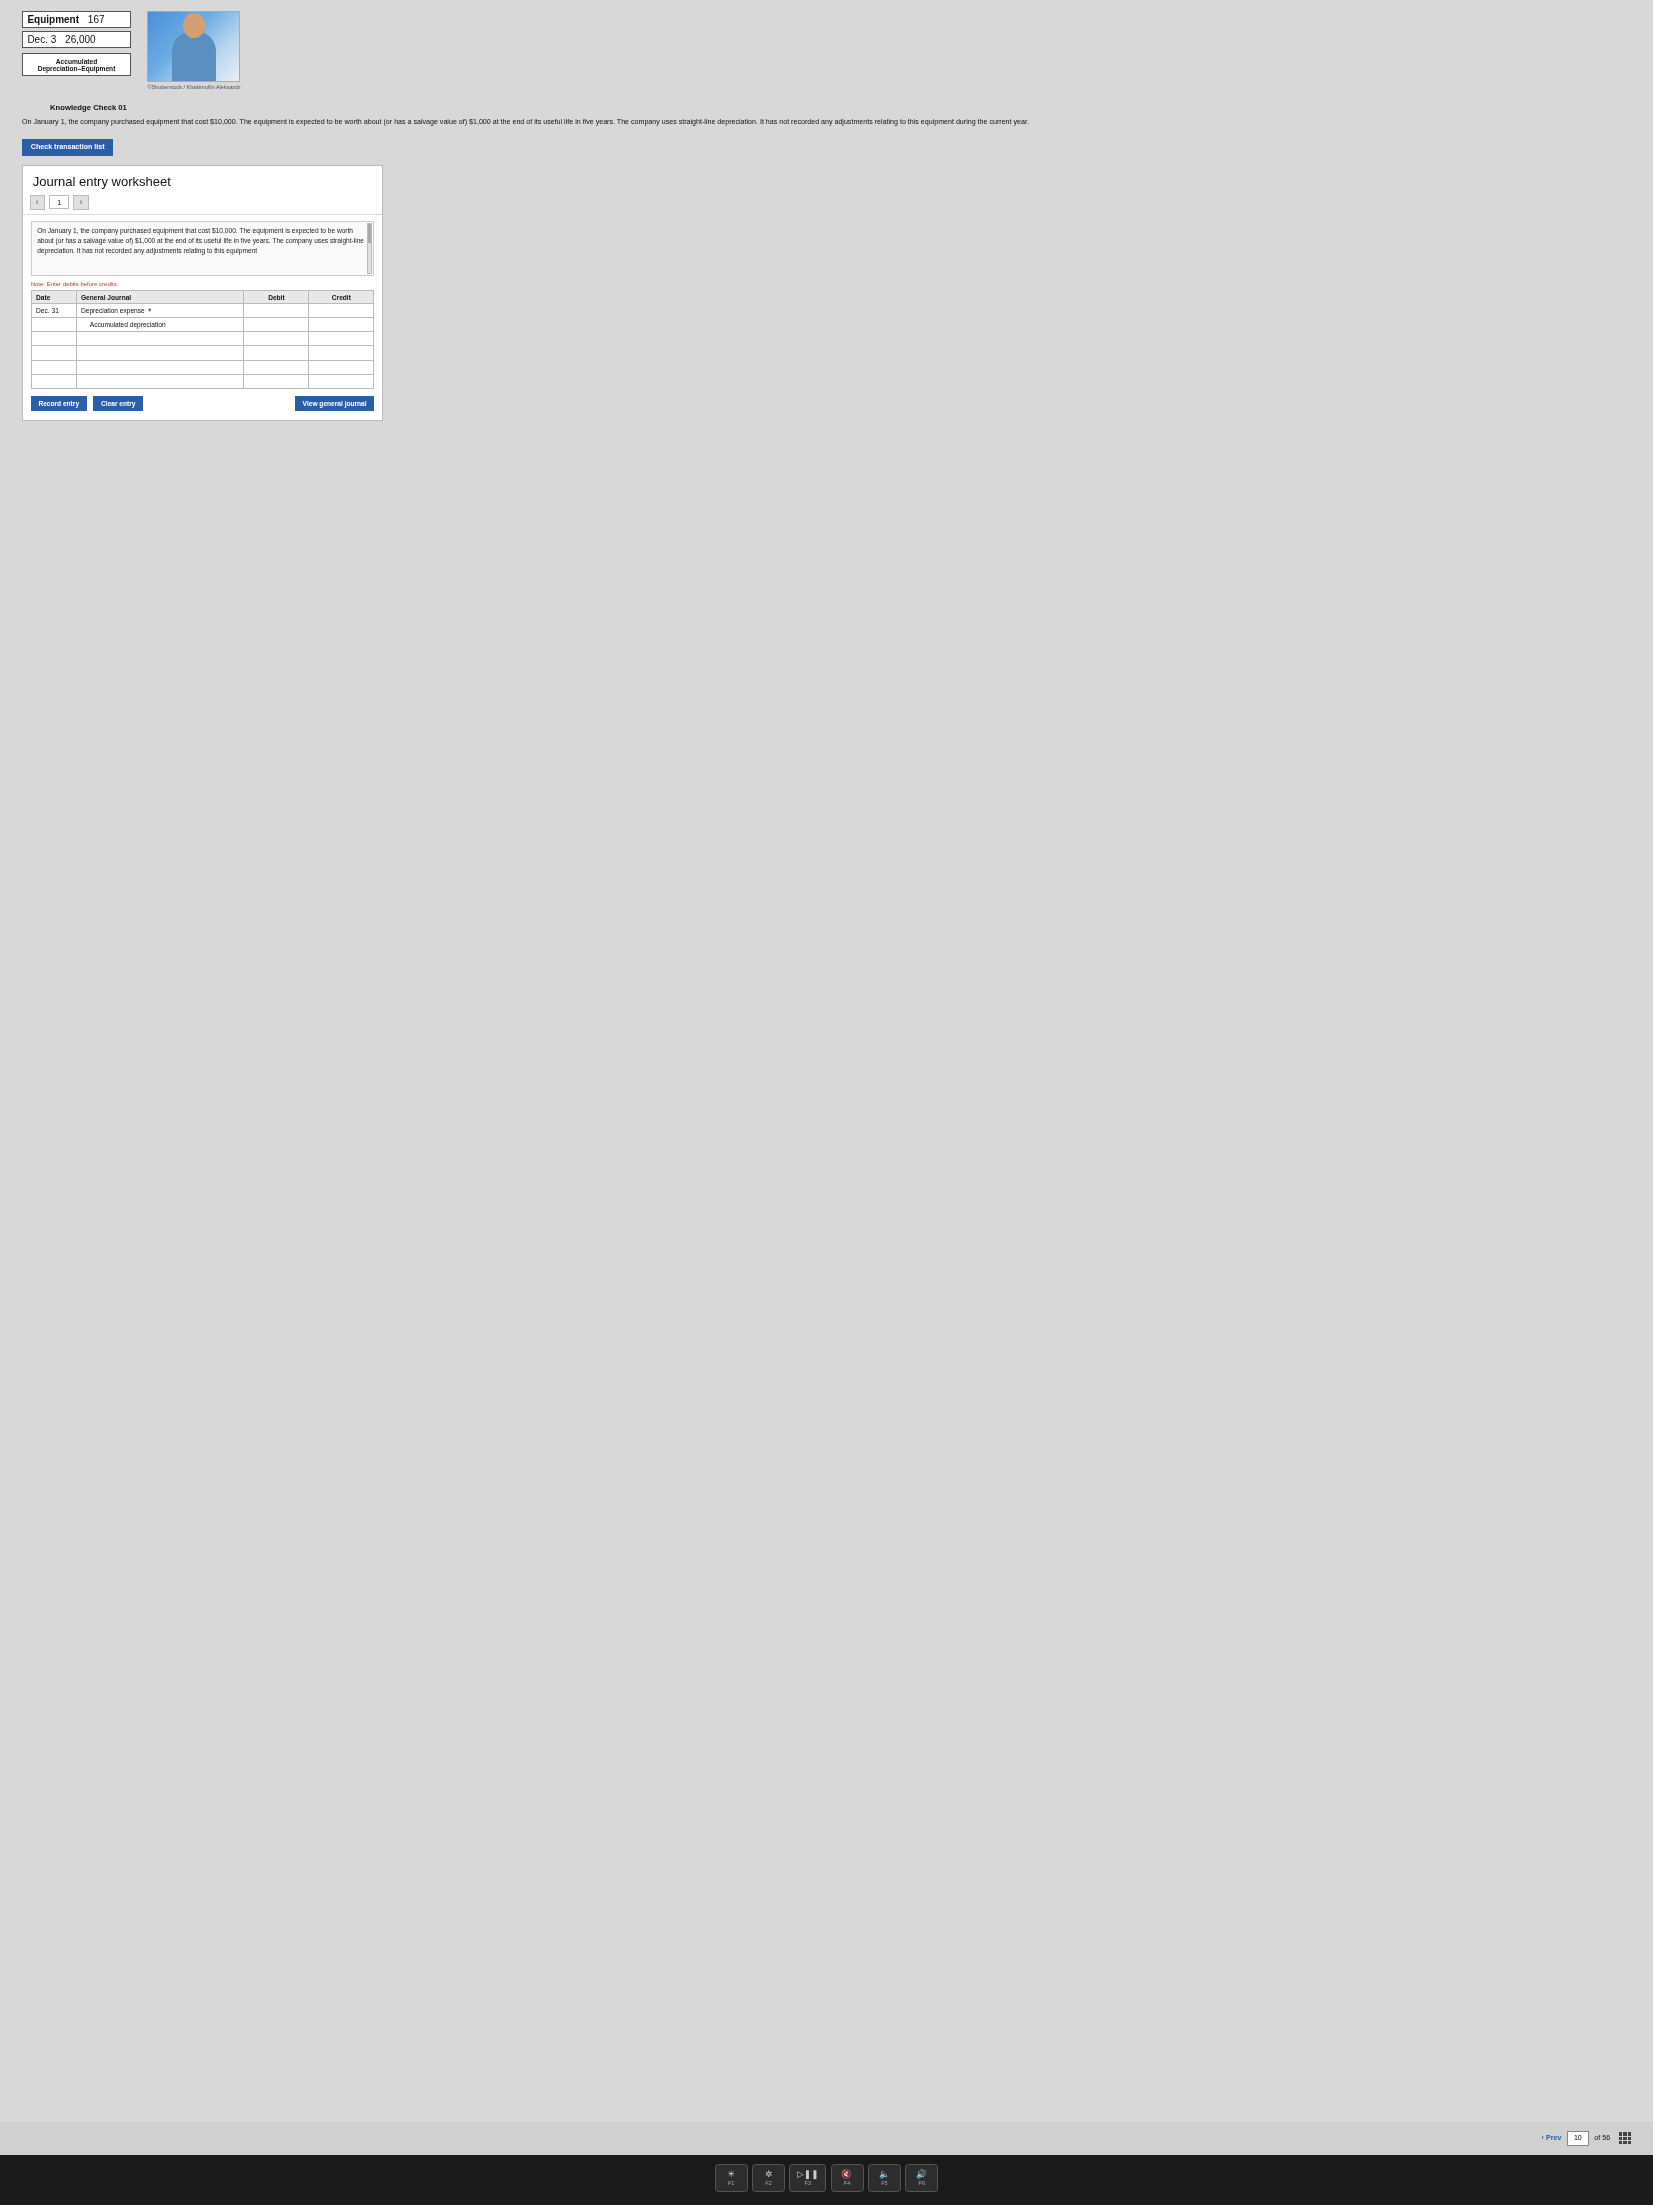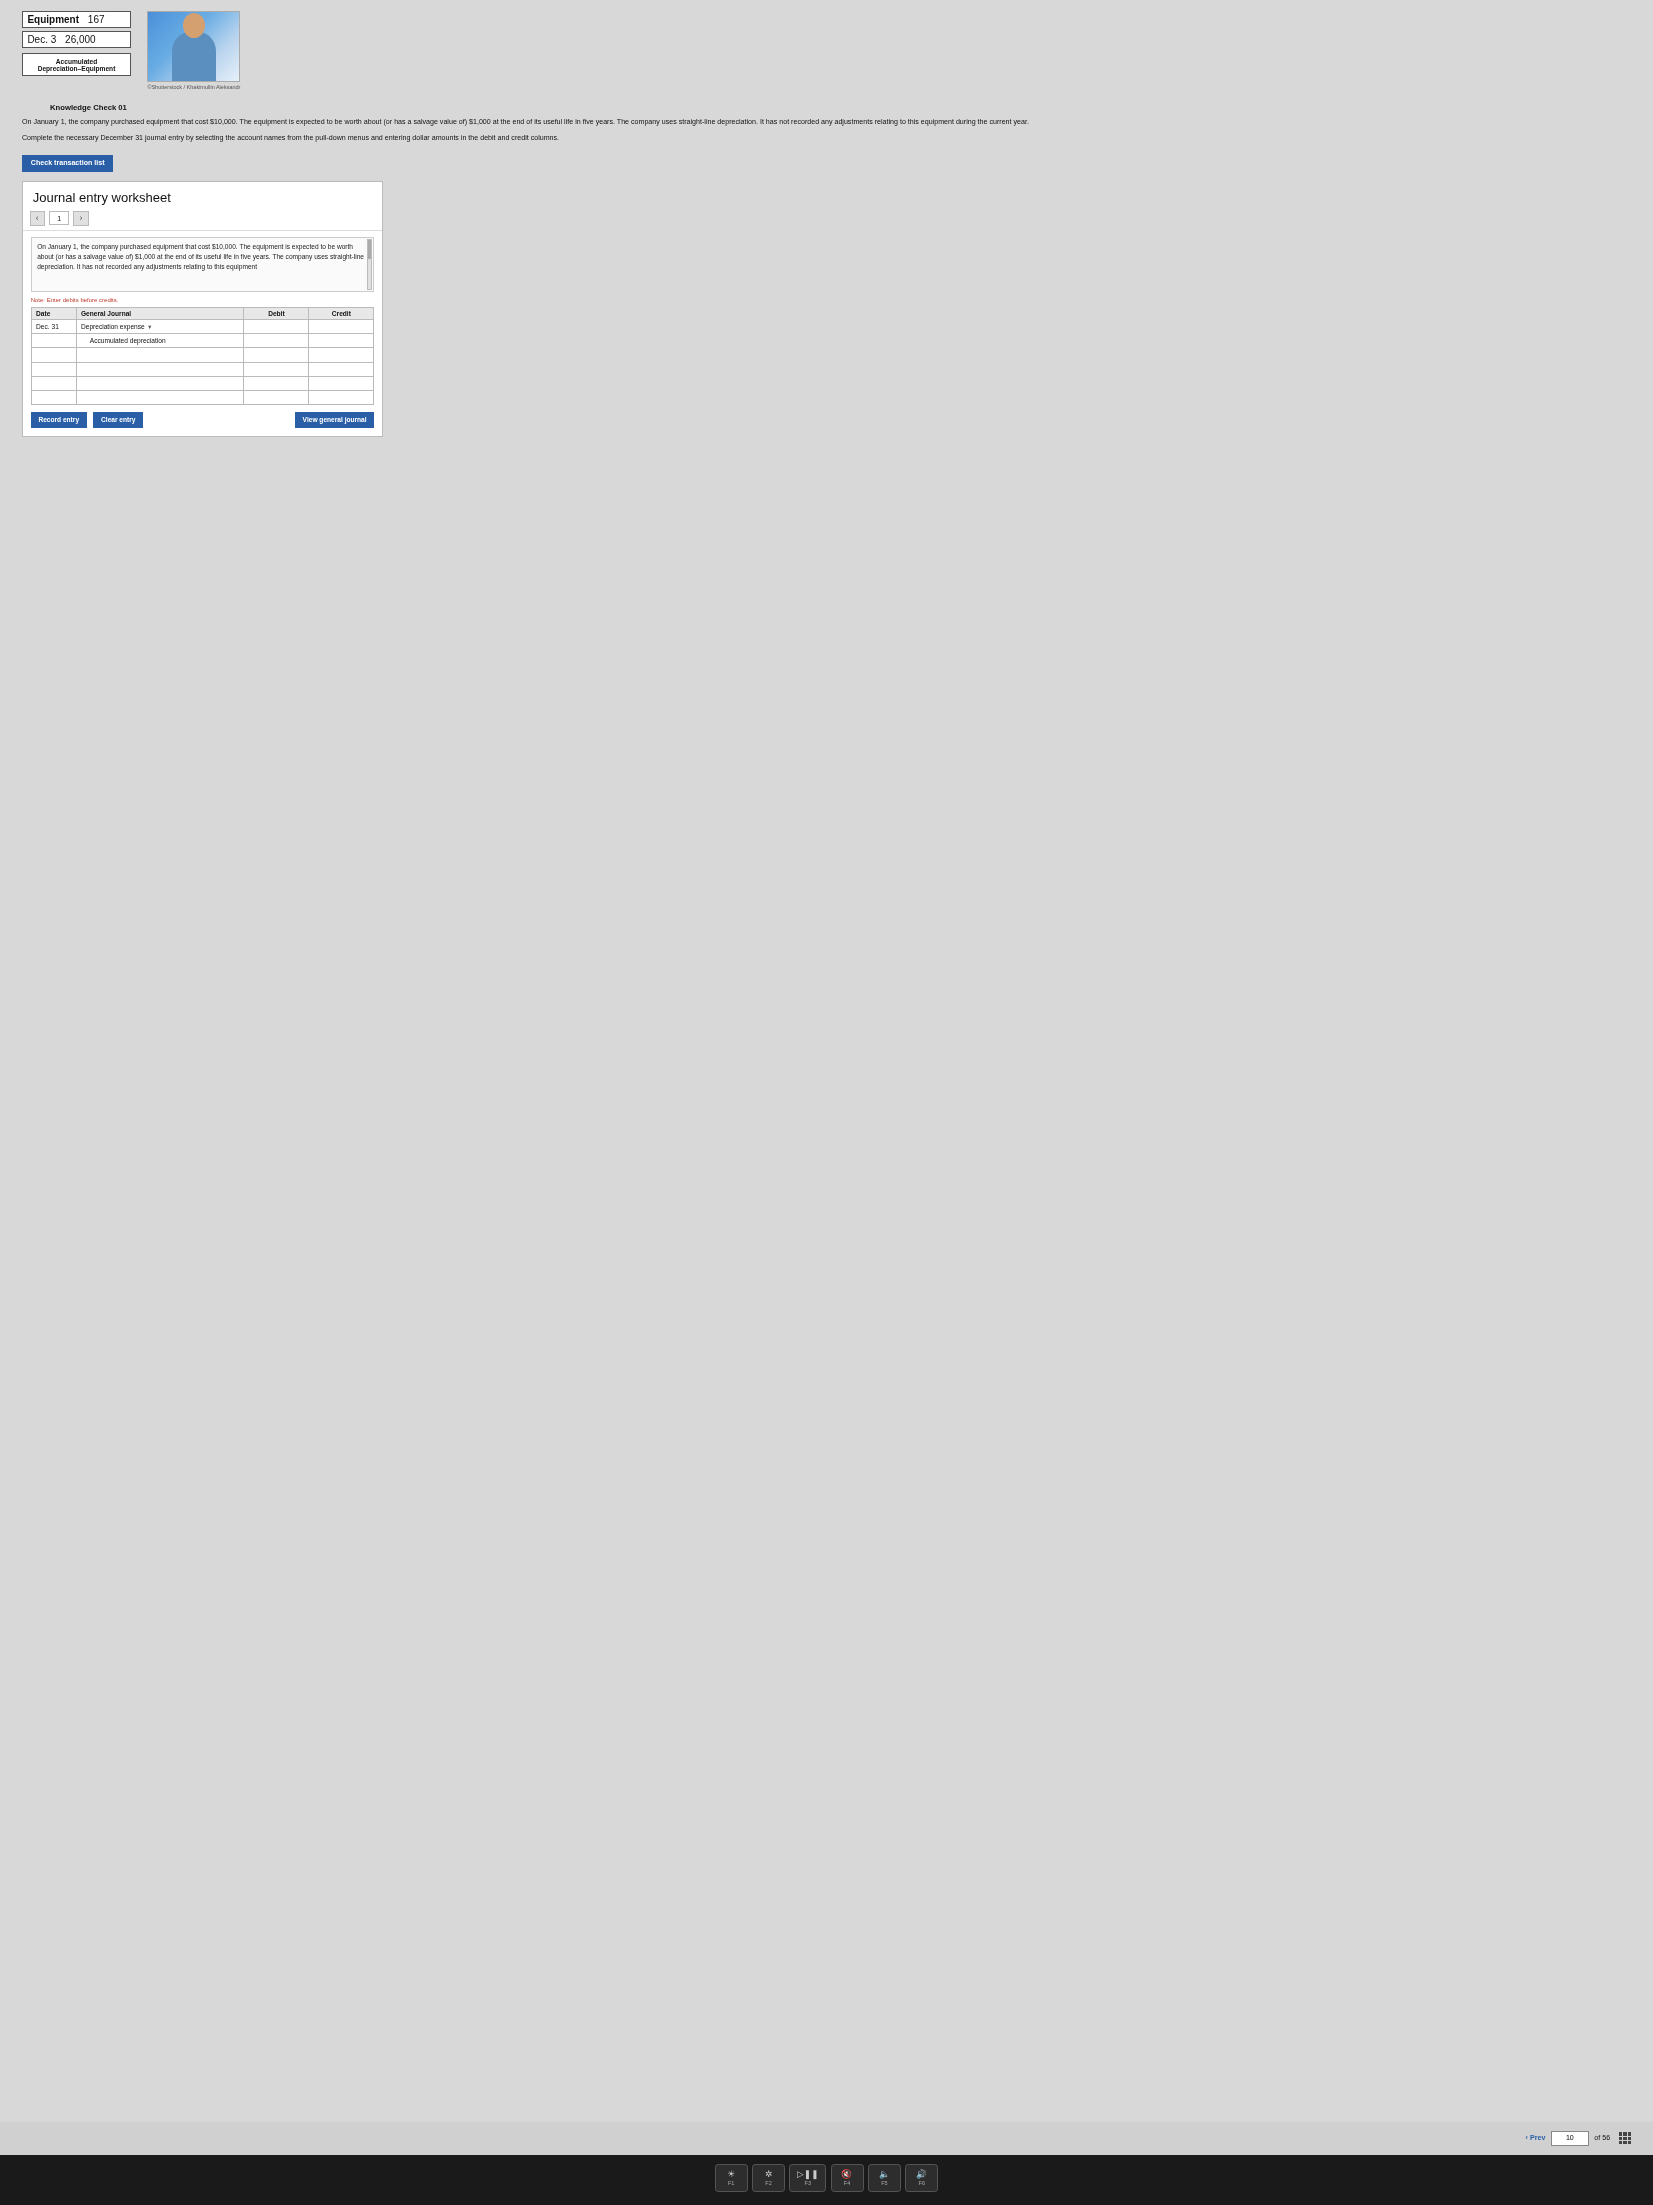--- a/index.html
+++ b/index.html
@@ -315,21 +315,21 @@
       color: #2a5fa8;
       cursor: pointer;
       font-weight: bold;
       display: flex;
       align-items: center;
       gap: 2.2px;
     }
 
     .page-input {
       border: 0.5px solid #888;
-      width: 38px;
+      width: 22px;
       height: 15.3px;
       text-align: center;
       font-size: 7.1px;
       background: #fff;
     }
 
     .of-pages {
       font-size: 7.1px;
       color: #111;
     }
@@ -420,21 +420,20 @@
     <div class="photo-area">
       <div class="photo-placeholder"></div>
       <div class="photo-caption">©Shutterstock / Khakimullin Aleksandr</div>
     </div>
   </div>
 
   
   <div class="knowledge-check">
     <h2>Knowledge Check 01</h2>
     <p>On January 1, the company purchased equipment that cost $10,000. The equipment is expected to be worth about (or has a salvage value of) $1,000 at the end of its useful life in five years. The company uses straight-line depreciation. It has not recorded any adjustments relating to this equipment during the current year.</p>
-    <p>Complete the necessary December 31 journal entry by selecting the account names from the pull-down menus and entering dollar amounts in the debit and credit columns.</p>
   </div>
 
   <button class="btn-transaction">Check transaction list</button>
 
   
   <div class="journal-card">
     <div class="journal-card-title">Journal entry worksheet</div>
 
     <div class="journal-nav">
       <div class="nav-arrow">‹</div>

